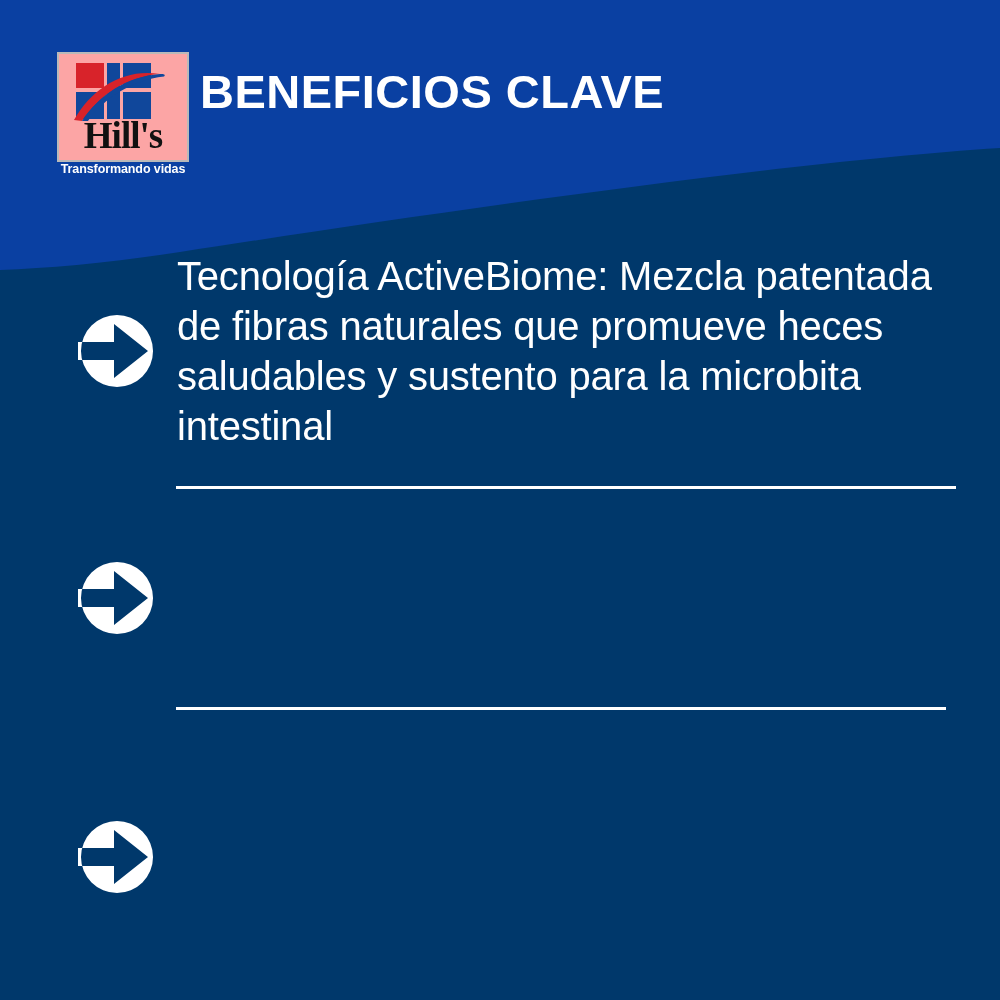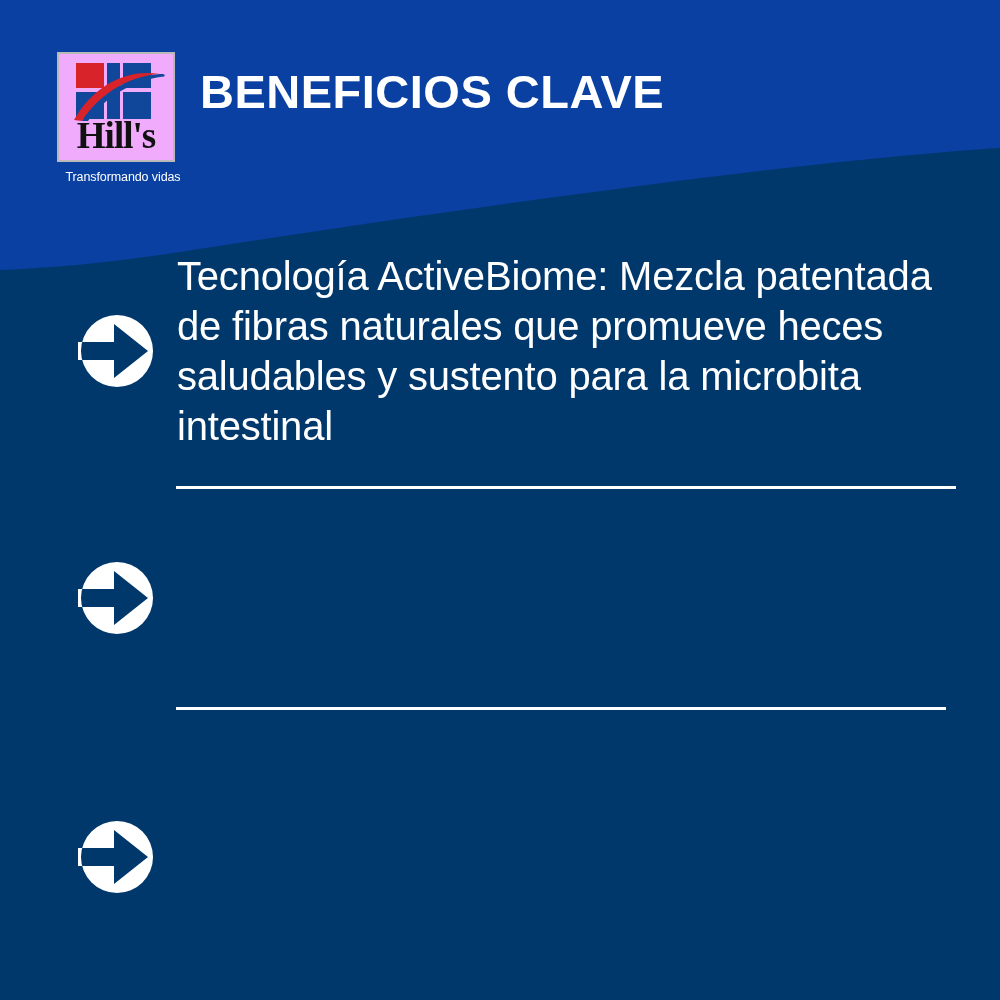--- a/index.html
+++ b/index.html
@@ -32,23 +32,23 @@
   
   .brand {
     position: absolute;
     left: 57px;
     top: 52px;
     z-index: 5;
     width: 130px;
   }
   .logo-box {
     position: relative;
-    width: 118px;
+    width: 132px;
     height: 110px;
-    background: #f0abfc;
+    background: #fca5a5;
     border: 2px solid #b9b9b9;
     box-sizing: border-box;
   }
   .logo-mark {
     position: absolute;
     left: 9px;
     top: 6px;
     width: 100px;
     height: 62px;
   }
@@ -59,25 +59,24 @@
     top: 62px;
     text-align: center;
     color: #111111;
     font-family: "Liberation Serif", serif;
     font-weight: bold;
     font-size: 37px;
     letter-spacing: -1px;
     line-height: 40px;
   }
   .brand-tagline {
-    margin-top: 8px;
     width: 132px;
     text-align: center;
     color: #ffffff;
-    font-weight: normal;
+    font-weight: bold;
     font-size: 12.5px;
     letter-spacing: -0.1px;
     white-space: nowrap;
   }
 
   
   .page-title {
     position: absolute;
     left: 200px;
     top: 64px;

